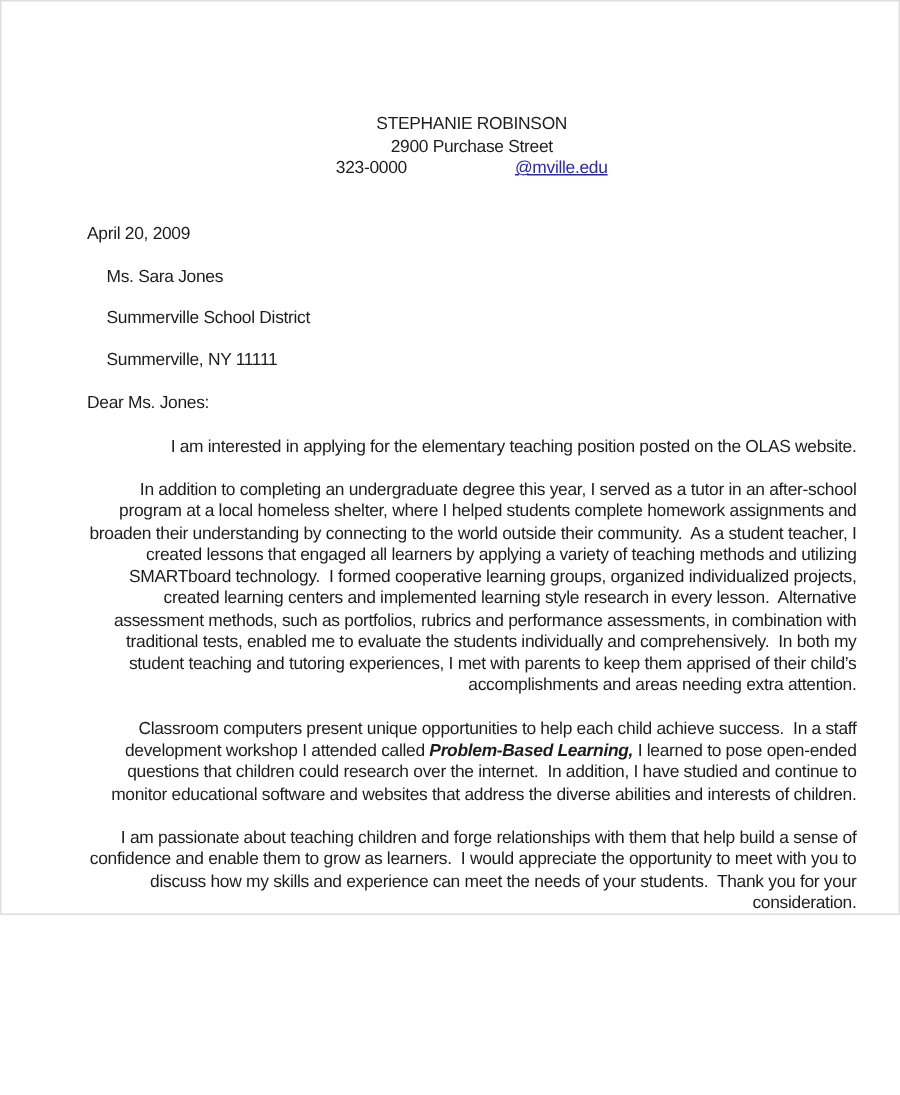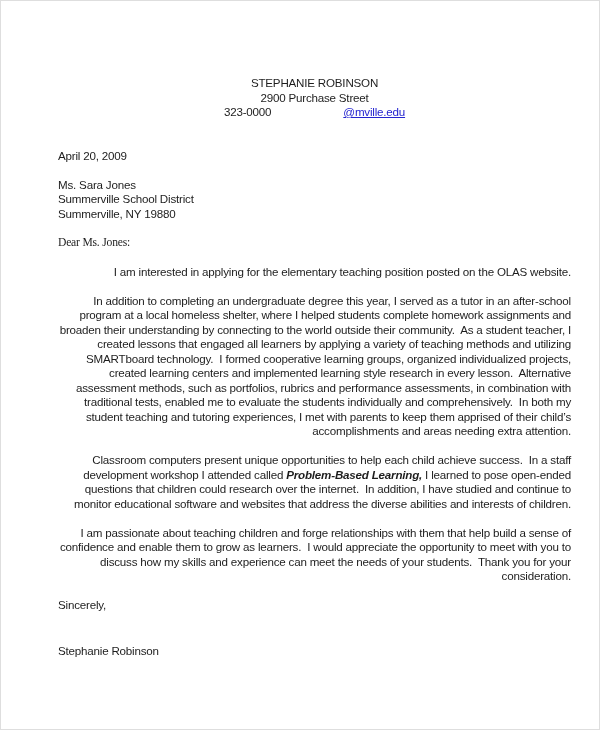--- a/index.html
+++ b/index.html
@@ -3,21 +3,21 @@
 <meta charset="utf-8">
 <style>
   html, body {
     margin: 0;
     padding: 0;
     background: #ffffff;
   }
   .page {
     position: relative;
     width: 600px;
-    height: 730px;
+    height: 610px;
     box-sizing: border-box;
     background: #ffffff;
     border: 1px solid #dedede;
     font-family: "Liberation Sans", "DejaVu Sans", sans-serif;
     font-size: 11.6px;
     line-height: 14.5px;
     letter-spacing: -0.2px;
     color: #1d1d1d;
     padding: 75px 28px 0 57px;
     overflow: hidden;
@@ -33,22 +33,22 @@
     gap: 72px;
     align-items: baseline;
   }
   .email {
     color: var(--link-color, #2525d0);
     text-decoration: underline;
     cursor: pointer;
   }
   .date { margin-top: 29px; }
   .recipient { margin-top: 14.5px; }
-  .recipient div { margin: 0; }
-  .salutation { margin-top: 14.5px; font-family: Liberation Serif, serif; }
+  .recipient div { margin: 13px; }
+  .salutation { margin-top: 14.5px; }
   p.para {
     margin: 14.5px 0 0 0;
     white-space: pre-wrap;
     width: 520px;
     max-width: 100%;
     text-align: right;
   }
   .italic { font-style: italic; font-weight: bold; }
   .closing { margin-top: 14.5px; }
   .signature { margin-top: 31px; }
@@ -65,21 +65,21 @@
       <span>323-0000</span>
       <a class="email">@mville.edu</a>
     </div>
   </div>
 
   <div class="date">April 20, 2009</div>
 
   <div class="recipient">
     <div>Ms. Sara Jones</div>
     <div>Summerville School District</div>
-    <div>Summerville, NY  19880</div>
+    <div>Summerville, NY  11111</div>
   </div>
 
   <div class="salutation">Dear Ms. Jones:</div>
 
   <p class="para">I am interested in applying for the elementary teaching position posted on the OLAS website.</p>
 
   <p class="para">In addition to completing an undergraduate degree this year, I served as a tutor in an after-school program at a local homeless shelter, where I helped students complete homework assignments and broaden their understanding by connecting to the world outside their community.  As a student teacher, I created lessons that engaged all learners by applying a variety of teaching methods and utilizing SMARTboard technology.  I formed cooperative learning groups, organized individualized projects, created learning centers and implemented learning style research in every lesson.  Alternative assessment methods, such as portfolios, rubrics and performance assessments, in combination with traditional tests, enabled me to evaluate the students individually and comprehensively.  In both my student teaching and tutoring experiences, I met with parents to keep them apprised of their child’s accomplishments and areas needing extra attention.</p>
 
   <p class="para"><span>Classroom computers present unique opportunities to help each child achieve success.  In a staff development workshop I attended called </span><span class="italic">Problem-Based Learning,</span><span> I learned to pose open-ended questions that children could research over the internet.  In addition, I have studied and continue to monitor educational software and websites that address the diverse abilities and interests of children.</span></p>
 

